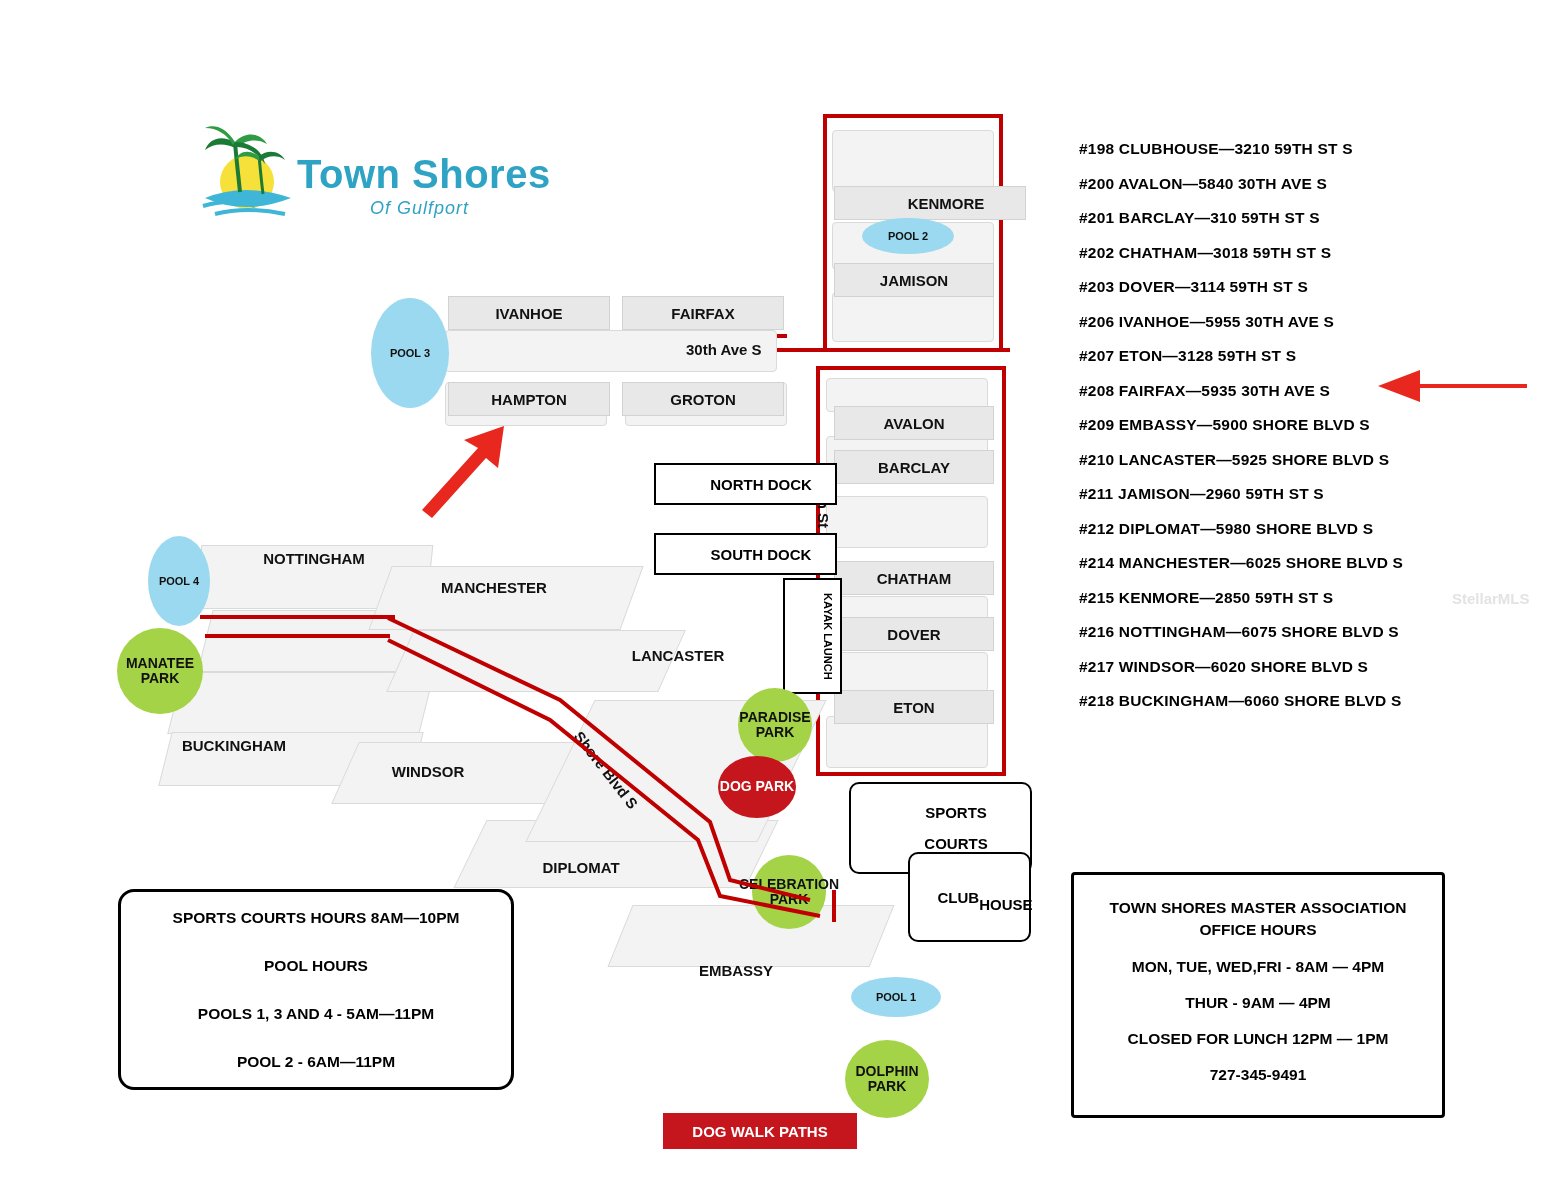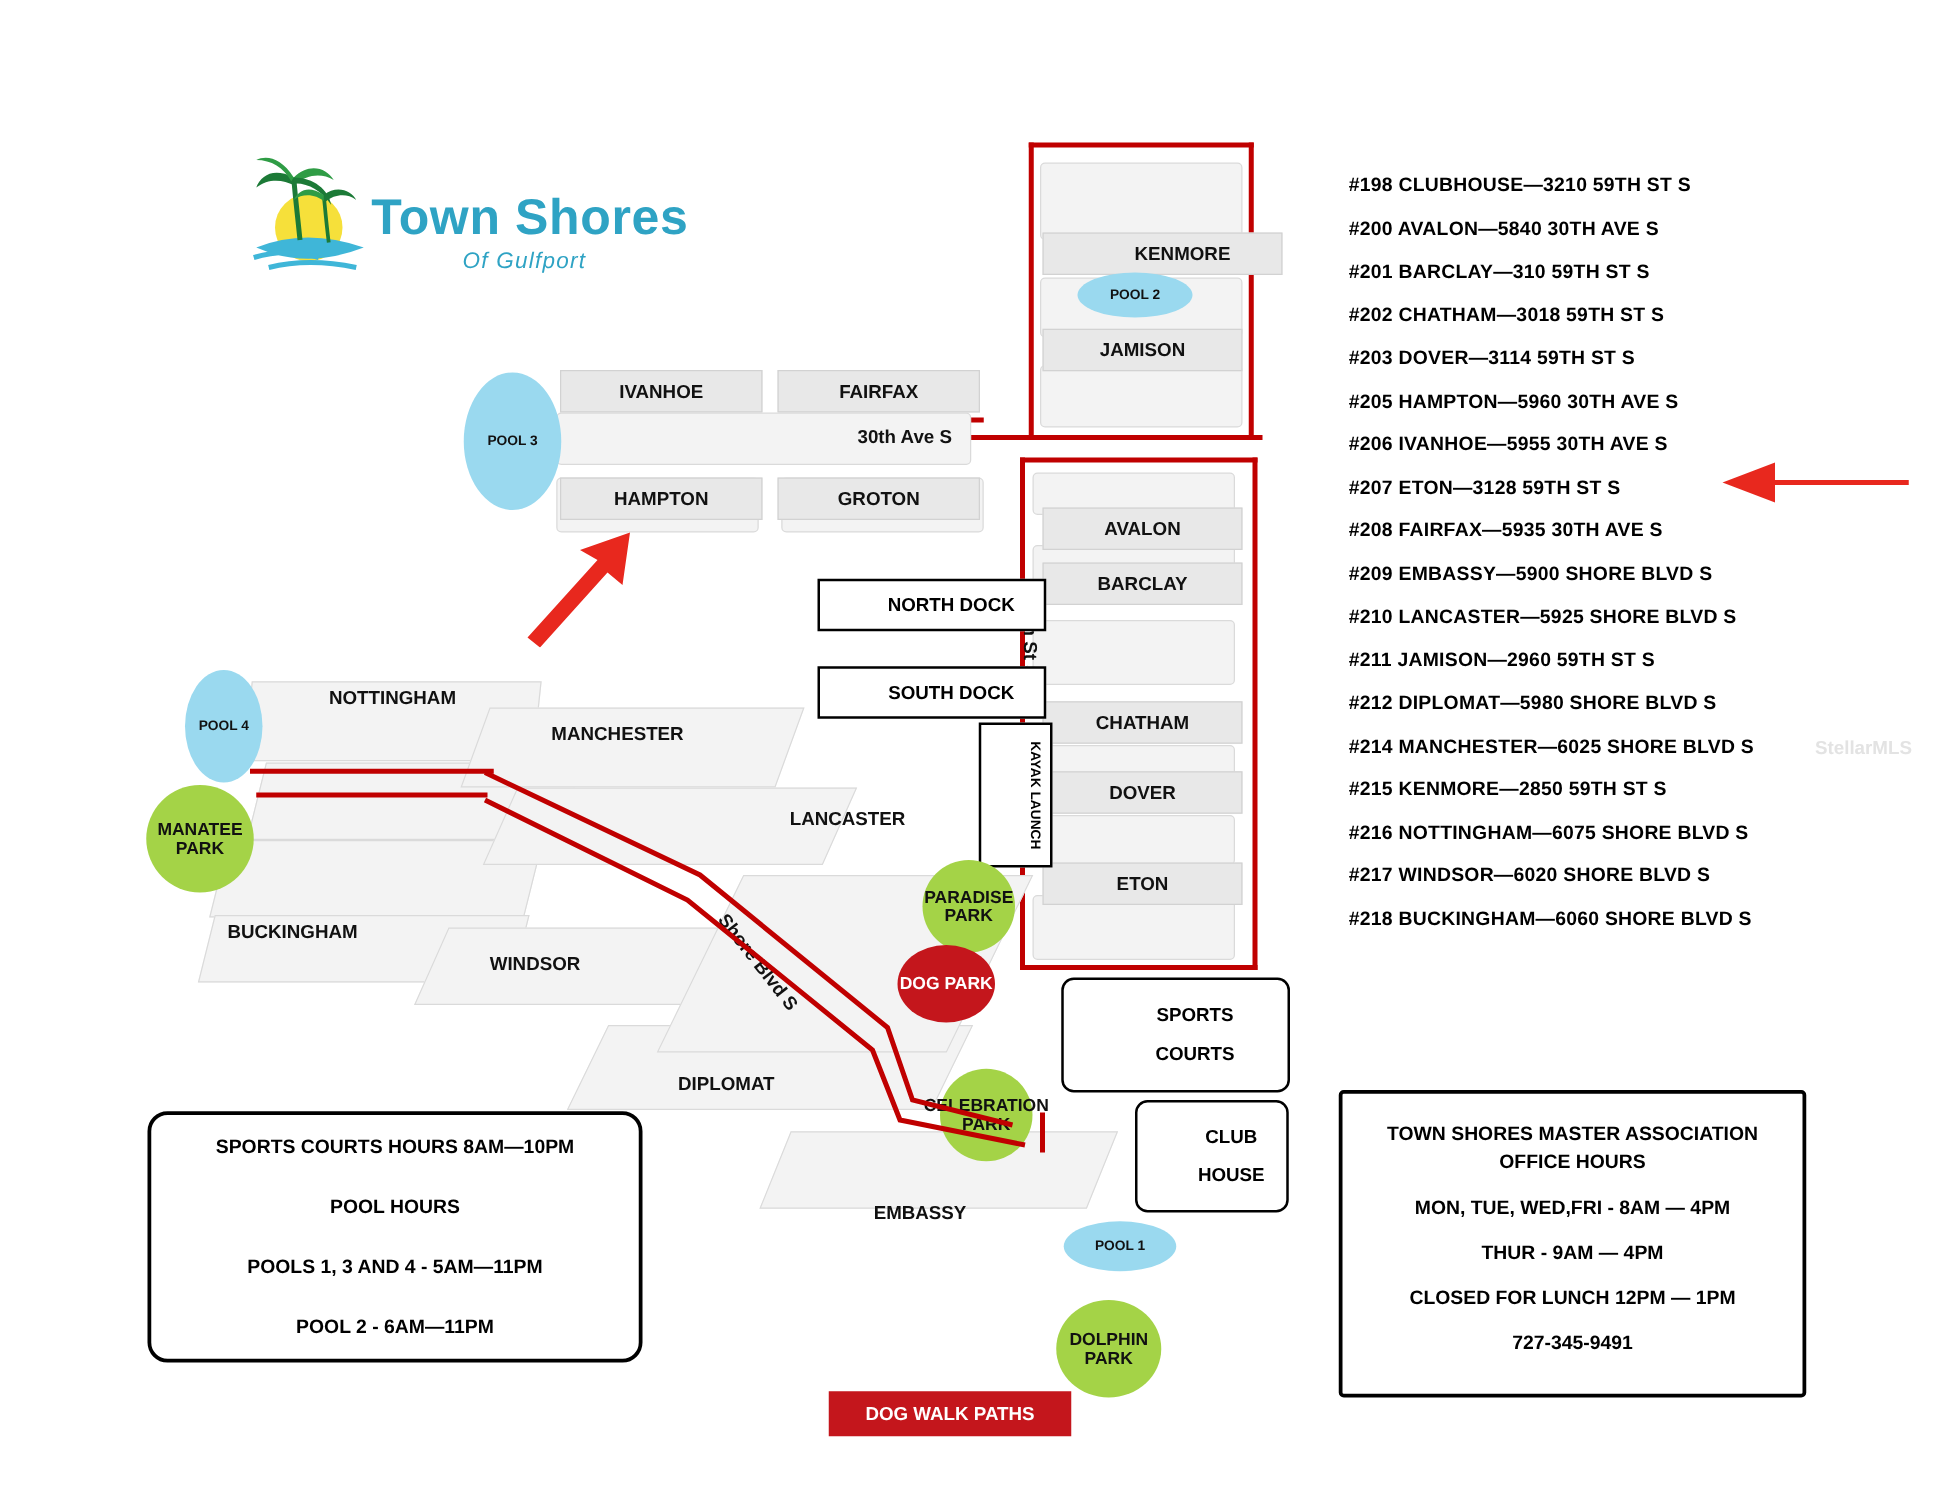--- a/index.html
+++ b/index.html
@@ -157,42 +157,41 @@
 <svg class="arrowsvg" style="left:380px;top:600px;" width="470" height="330">
   <path d="M8 18 L180 100 L330 222 L350 280 L430 300" stroke="#c00000" stroke-width="4" fill="none"></path>
   <path d="M8 40 L170 120 L318 240 L340 296 L440 316" stroke="#c00000" stroke-width="4" fill="none"></path>
 </svg>
 <div class="redline" style="left:832px;top:890px;width:4px;height:32px;"></div>
 
 <div class="whitebox" style="left:849px;top:782px;width:148px;height:88px;flex-direction:column;border-radius:10px;">
   <span>SPORTS</span>
   <span style="margin-top:14px">COURTS</span>
 </div>
-<div class="whitebox" style="left:908px;top:880px;width:88px;height:86px;flex-direction:column;border-radius:10px;text-align:right;">
+<div class="whitebox" style="left:908px;top:852px;width:88px;height:86px;flex-direction:row;border-radius:10px;text-align:right;">
   <span>CLUB</span>
   <span style="margin-top:14px">HOUSE</span>
 </div>
 
 <div id="dogwalk">DOG WALK PATHS</div>
 
 <svg class="arrowsvg" style="left:408px;top:418px;" width="110" height="100">
   <path d="M14 92 L70 30 L56 22 L96 8 L90 50 L78 40 L24 100 Z" fill="#e8281e"></path>
 </svg>
 <svg class="arrowsvg" style="left:1372px;top:362px;" width="160" height="46">
   <path d="M158 22 L150 22 L150 22 Z" fill="#e8281e"></path>
   <path d="M155 22 L48 22 L48 8 L6 24 L48 40 L48 26 L155 26 Z" fill="#e8281e"></path>
 </svg>
 
 <div id="legend">
   <div class="item">#198 CLUBHOUSE—3210 59TH ST S</div>
   <div class="item">#200 AVALON—5840 30TH AVE S</div>
   <div class="item">#201 BARCLAY—310 59TH ST S</div>
   <div class="item">#202 CHATHAM—3018 59TH ST S</div>
   <div class="item">#203 DOVER—3114 59TH ST S</div>
-  <div class="item">#205 HAMPTON—5960 30TH AVE S</div>
   <div class="item">#206 IVANHOE—5955 30TH AVE S</div>
   <div class="item">#207 ETON—3128 59TH ST S</div>
   <div class="item">#208 FAIRFAX—5935 30TH AVE S</div>
   <div class="item">#209 EMBASSY—5900 SHORE BLVD S</div>
   <div class="item">#210 LANCASTER—5925 SHORE BLVD S</div>
   <div class="item">#211 JAMISON—2960 59TH ST S</div>
   <div class="item">#212 DIPLOMAT—5980 SHORE BLVD S</div>
   <div class="item">#214 MANCHESTER—6025 SHORE BLVD S</div>
   <div class="item">#215 KENMORE—2850 59TH ST S</div>
   <div class="item">#216 NOTTINGHAM—6075 SHORE BLVD S</div>

